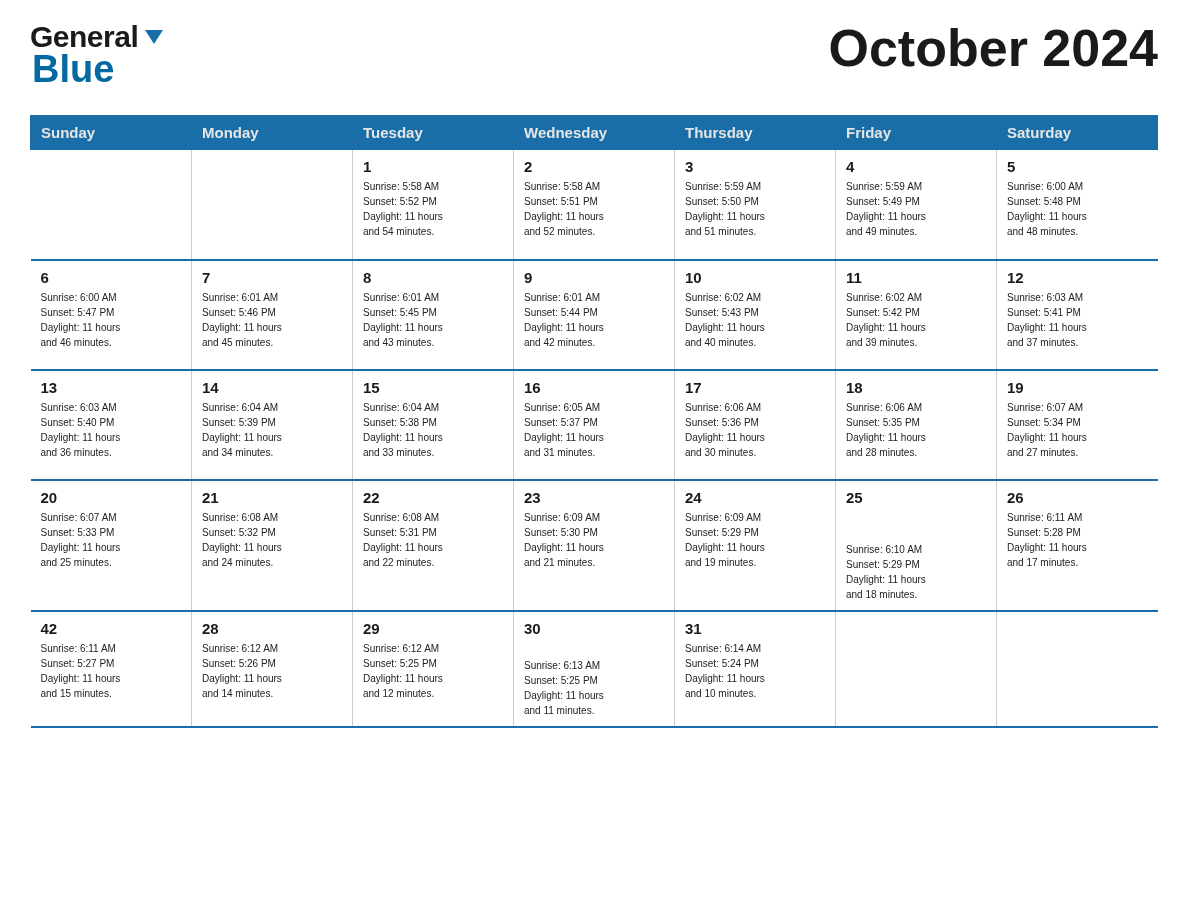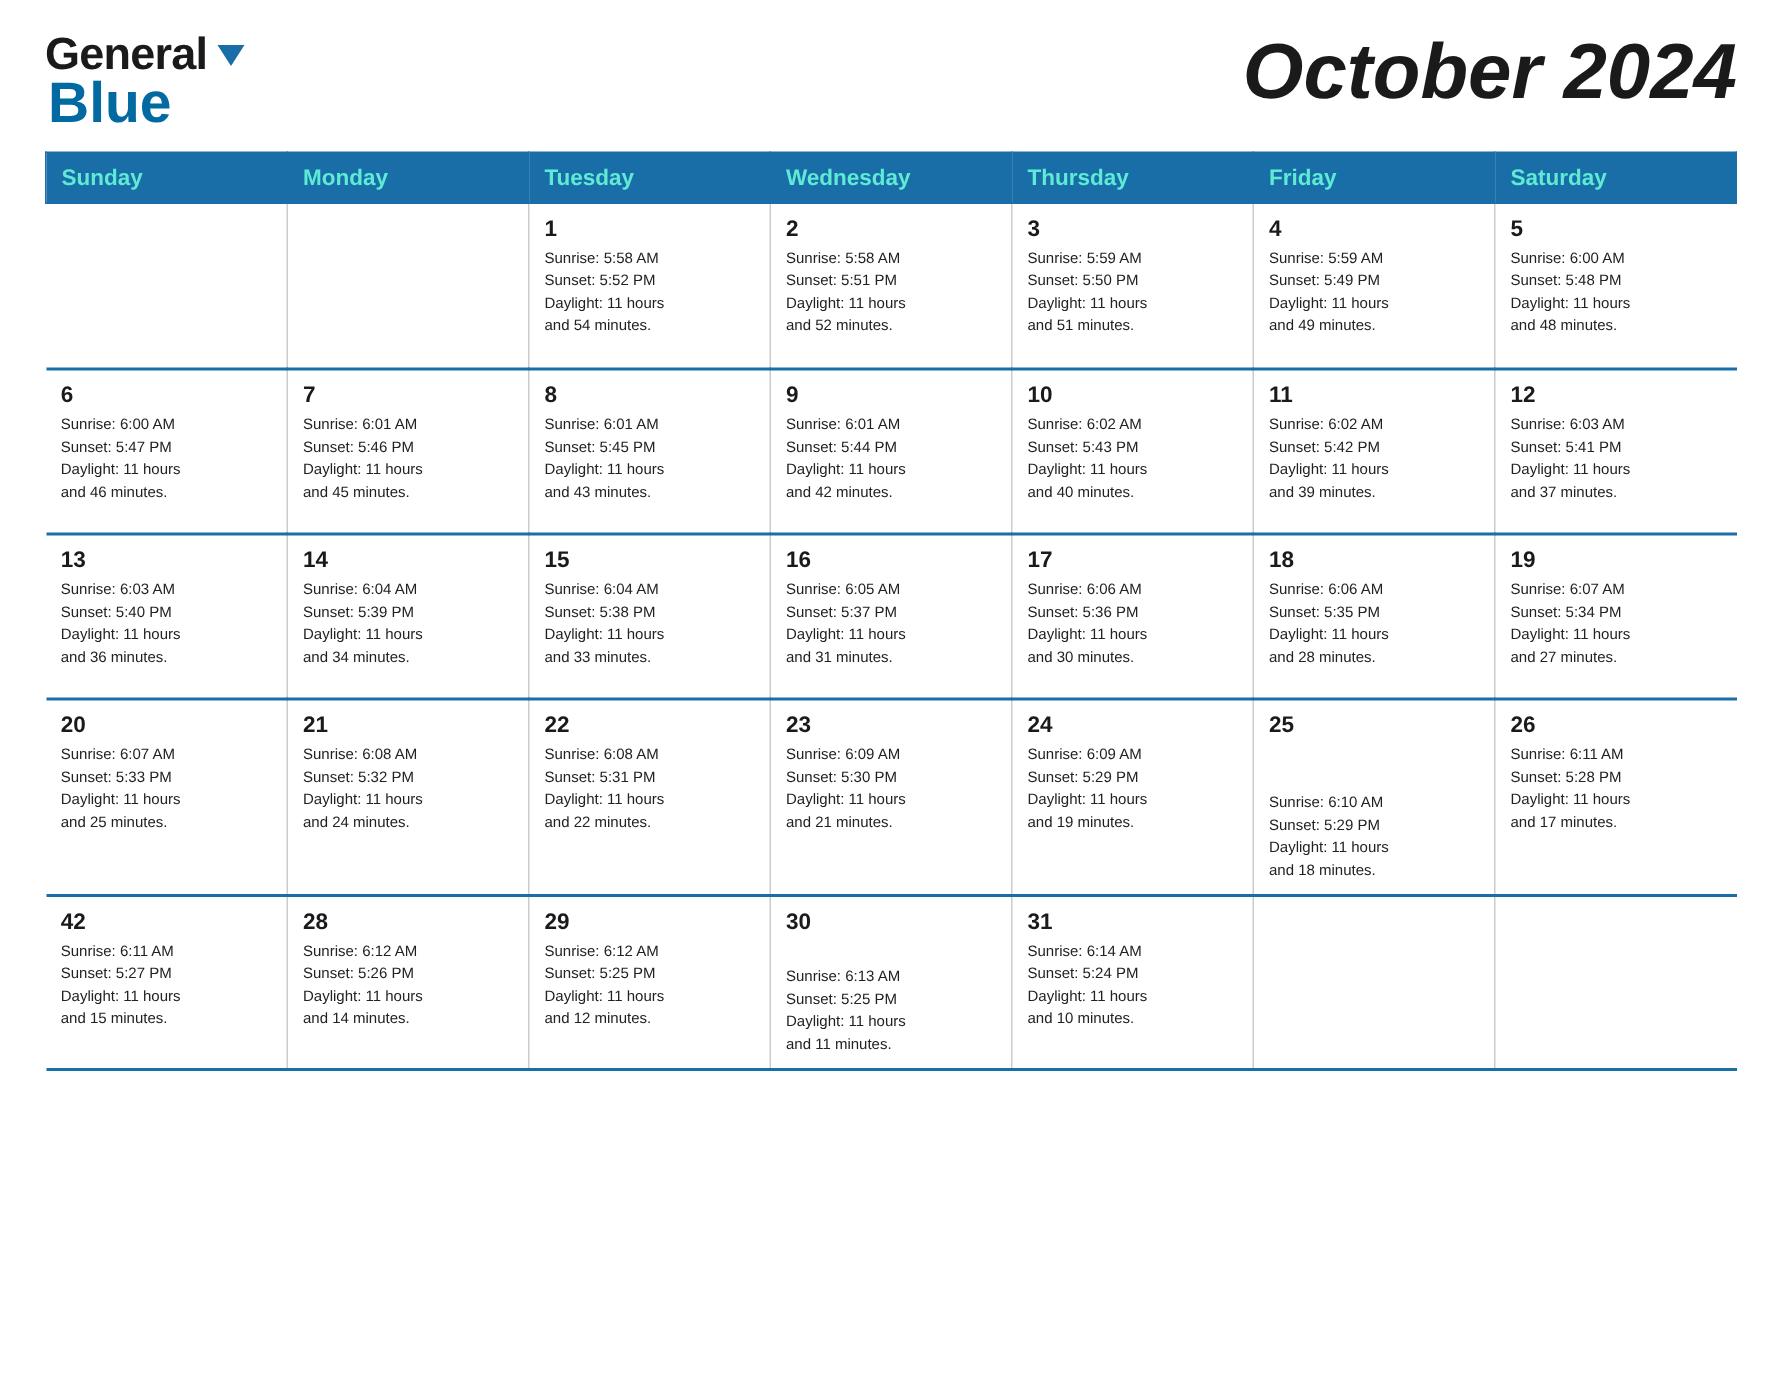--- a/index.html
+++ b/index.html
@@ -7,30 +7,29 @@
       font-family: Arial, sans-serif;
       background: #fff;
       width: 1188px;
       min-height: 918px;
       padding: 20px 30px;
     }
     .header {
       display: flex;
       justify-content: space-between;
       align-items: flex-start;
-      margin-bottom: 10px;
+      margin-bottom: 24px;
     }
     .logo {
       display: flex;
       flex-direction: column;
       align-items: flex-start;
     }
     .right-header {
       text-align: center;
-      font-style: italic;
     }
     .month-title {
       font-size: 52px;
       font-weight: bold;
       color: #1a1a1a;
       line-height: 1.1;
     }
     .location-title {
       font-size: 22px;
       color: #333;
@@ -38,21 +37,21 @@
     }
     table {
       width: 100%;
       border-collapse: collapse;
       margin-top: 10px;
     }
     thead tr {
       background-color: #1a6ea8;
     }
     thead th {
-      color: #5eead4;
+      color: #e5e5e5;
       font-size: 15px;
       font-weight: bold;
       padding: 8px 10px;
       text-align: left;
       border: 1px solid #1a6ea8;
     }
     tbody tr {
       border-bottom: 2px solid #1a6ea8;
     }
     tbody td {

